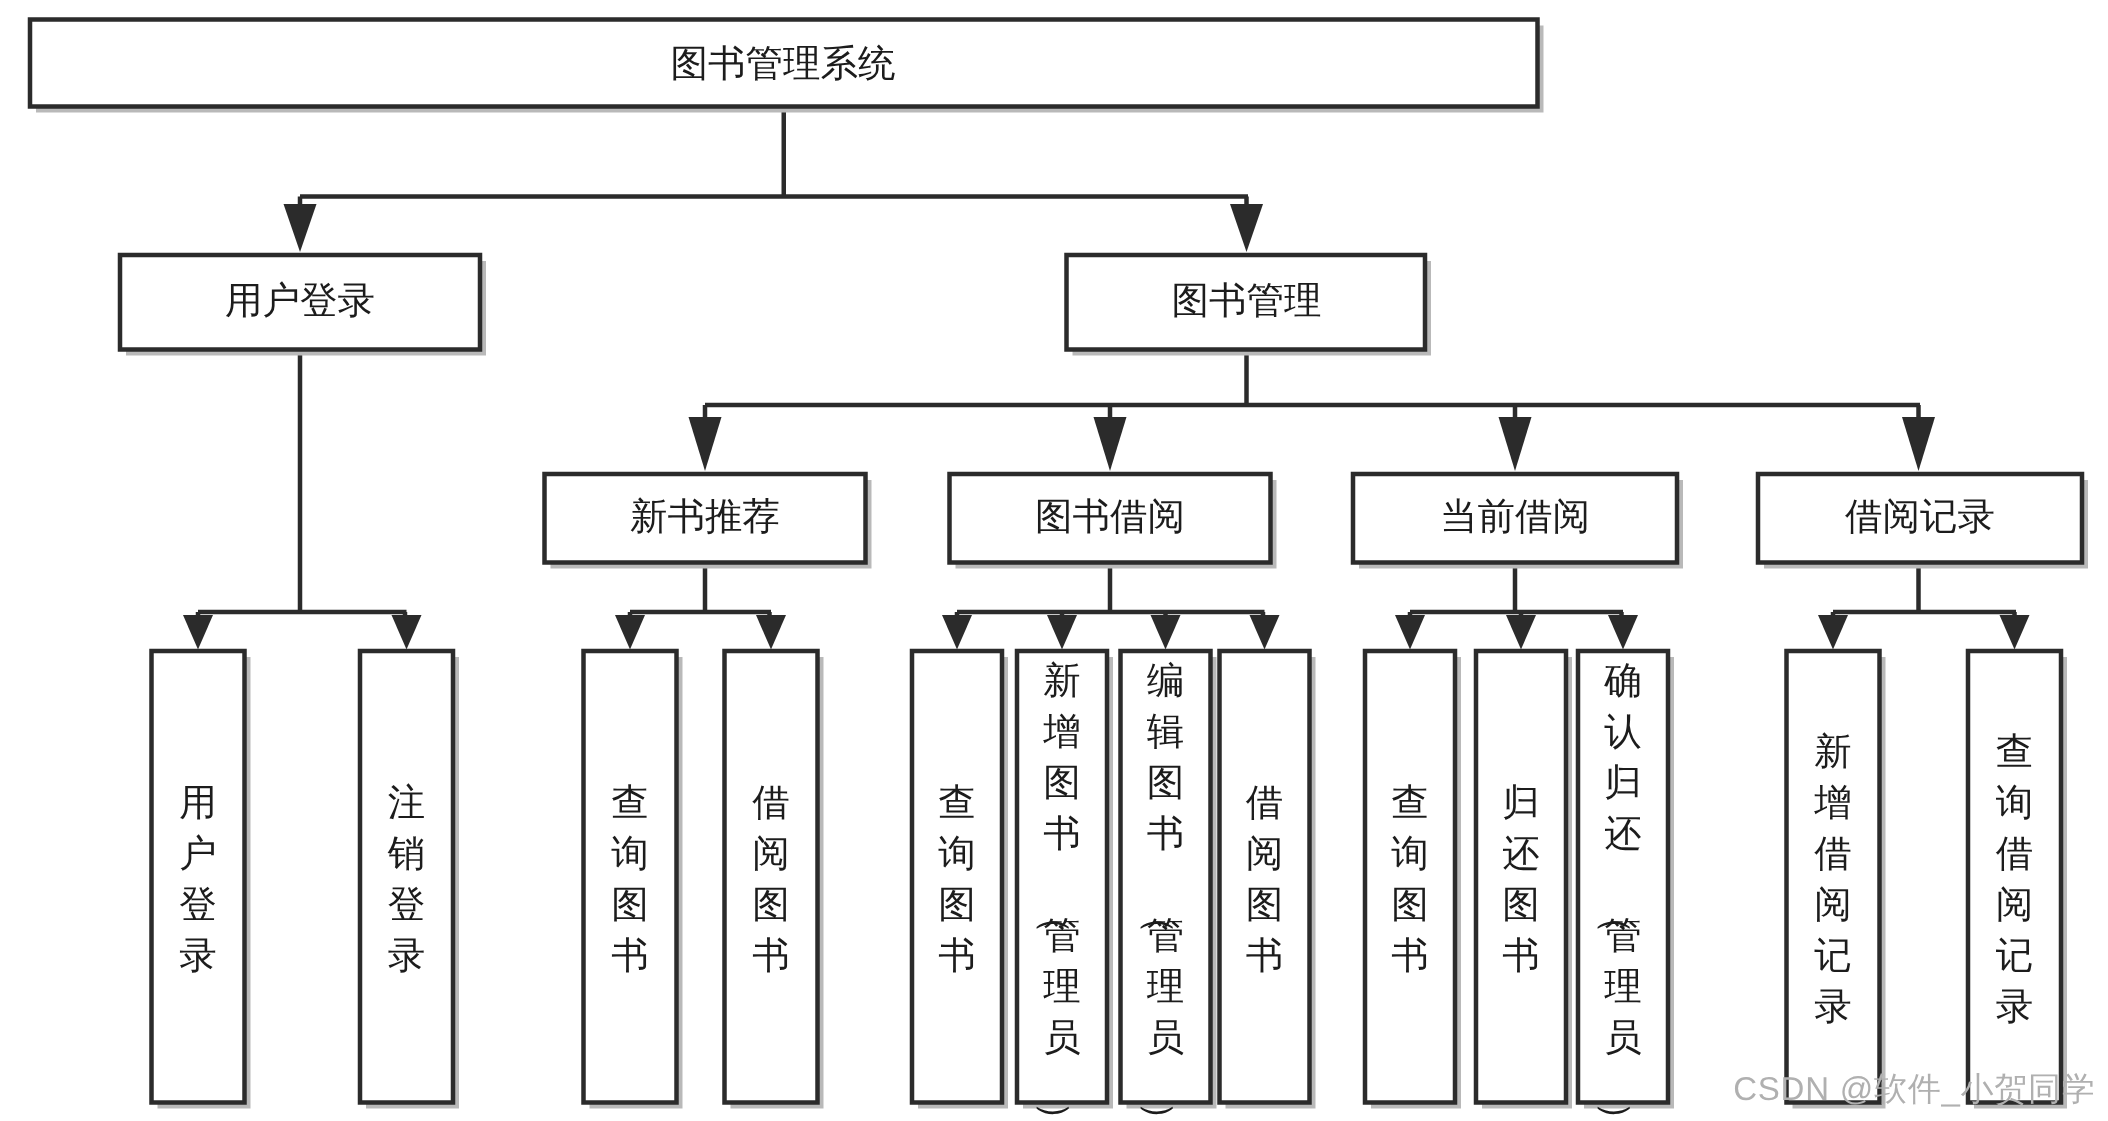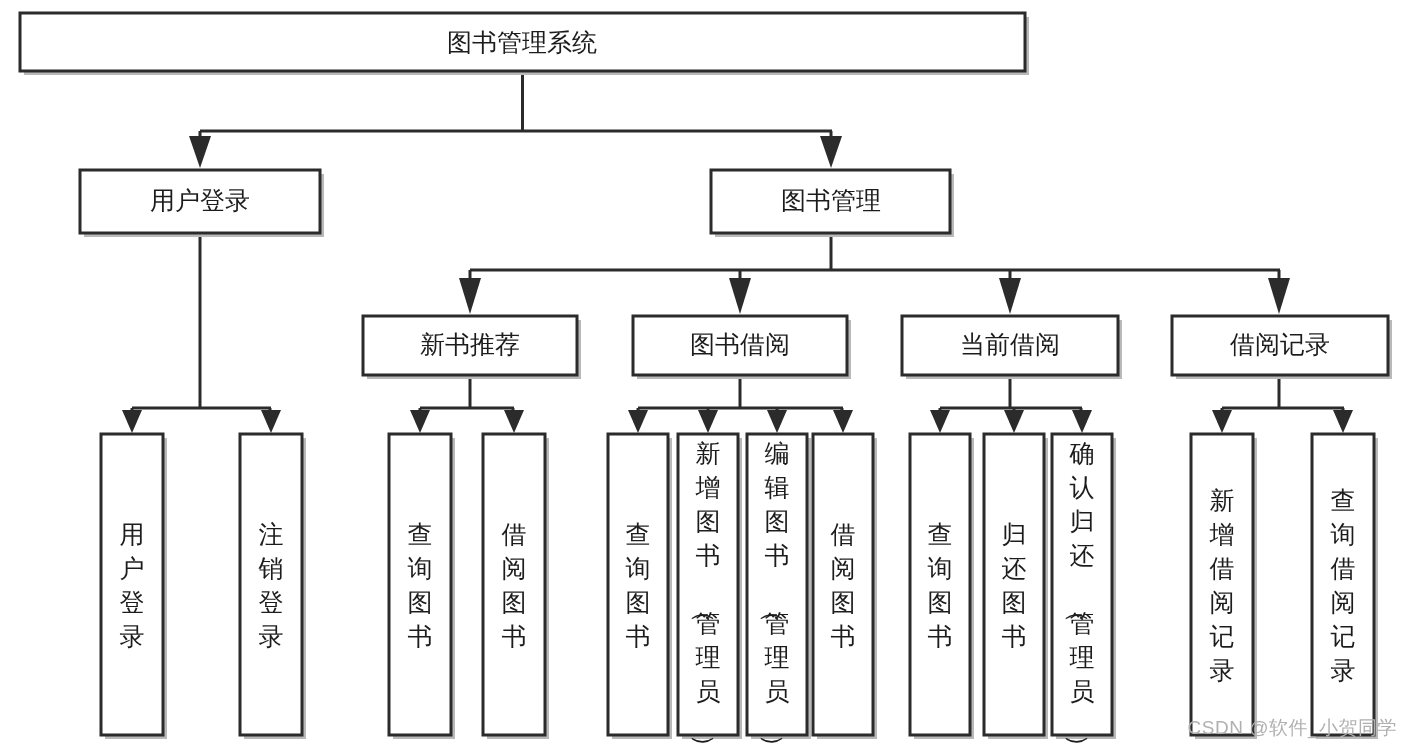--- a/index.html
+++ b/index.html
@@ -57,21 +57,21 @@
     font-family: "Liberation Sans", "DejaVu Sans", sans-serif;
     font-size: 25px;
     fill: #1c1c1c;
     text-anchor: middle;
   }
   .watermark {
     position: absolute;
     right: 8px;
     bottom: 6px;
     font-family: "Liberation Sans", "DejaVu Sans", sans-serif;
-    font-size: 19px;
+    font-size: 22px;
     color: #b0b0b0;
     letter-spacing: 0.5px;
     white-space: nowrap;
     user-select: none;
   }
 </style>
 </head>
 <body>
 
 <div id="diagram-root">

